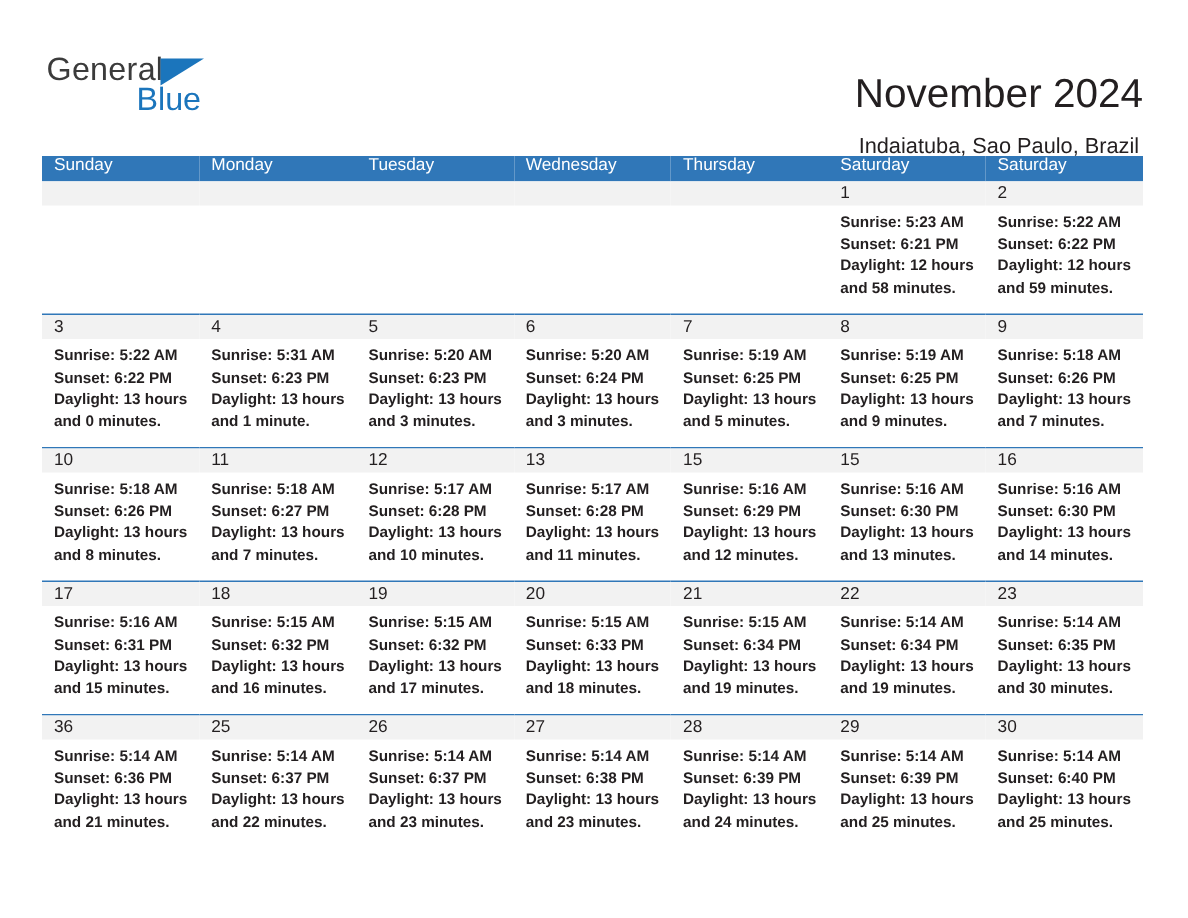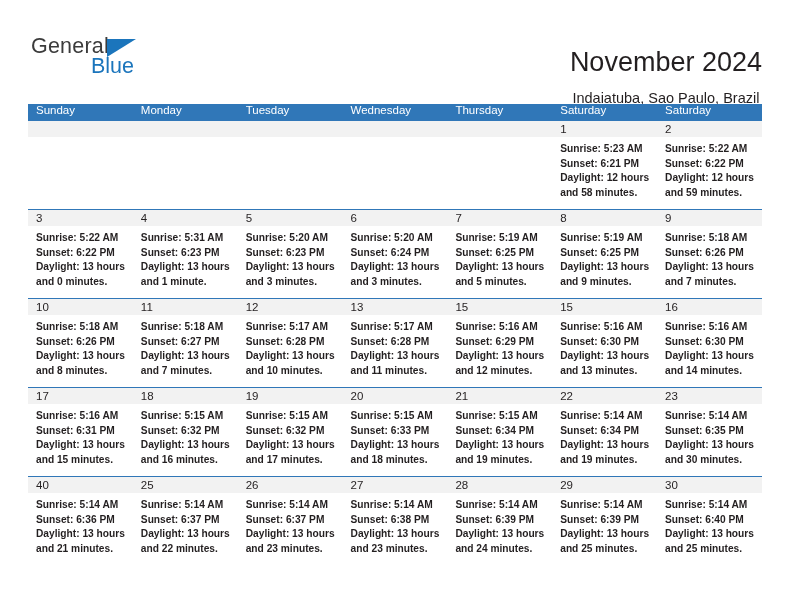--- a/index.html
+++ b/index.html
@@ -464,21 +464,21 @@
                 <div>Sunset: 6:35 PM</div>
                 <div>Daylight: 13 hours</div>
                 <div>and 30 minutes.</div>
               </div>
             </div>
           </td>
         </tr>
         <tr class="weekrow">
           <td>
             <div class="cell">
-              <div class="daynum-band">40</div>
+              <div class="daynum-band">36</div>
               <div class="details">
                 <div>Sunrise: 5:14 AM</div>
                 <div>Sunset: 6:36 PM</div>
                 <div>Daylight: 13 hours</div>
                 <div>and 21 minutes.</div>
               </div>
             </div>
           </td>
           <td>
             <div class="cell">

